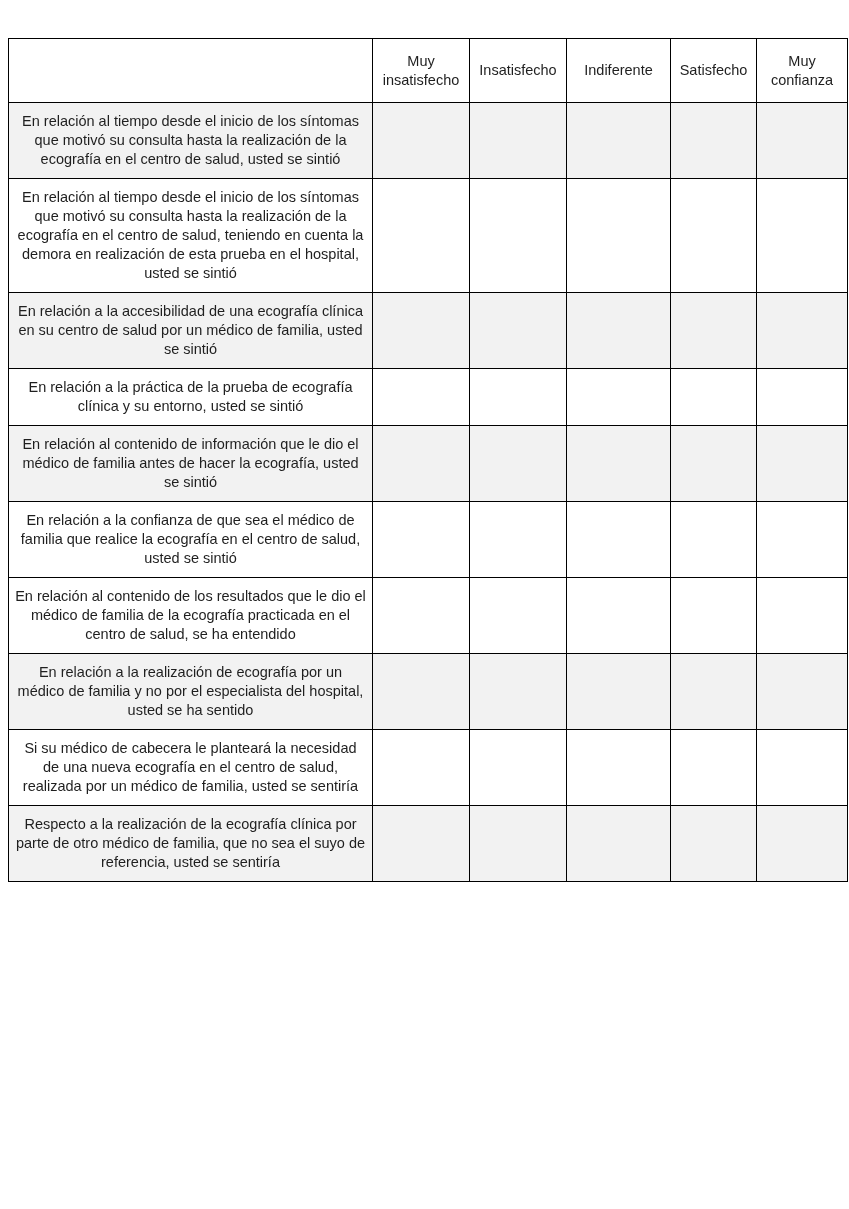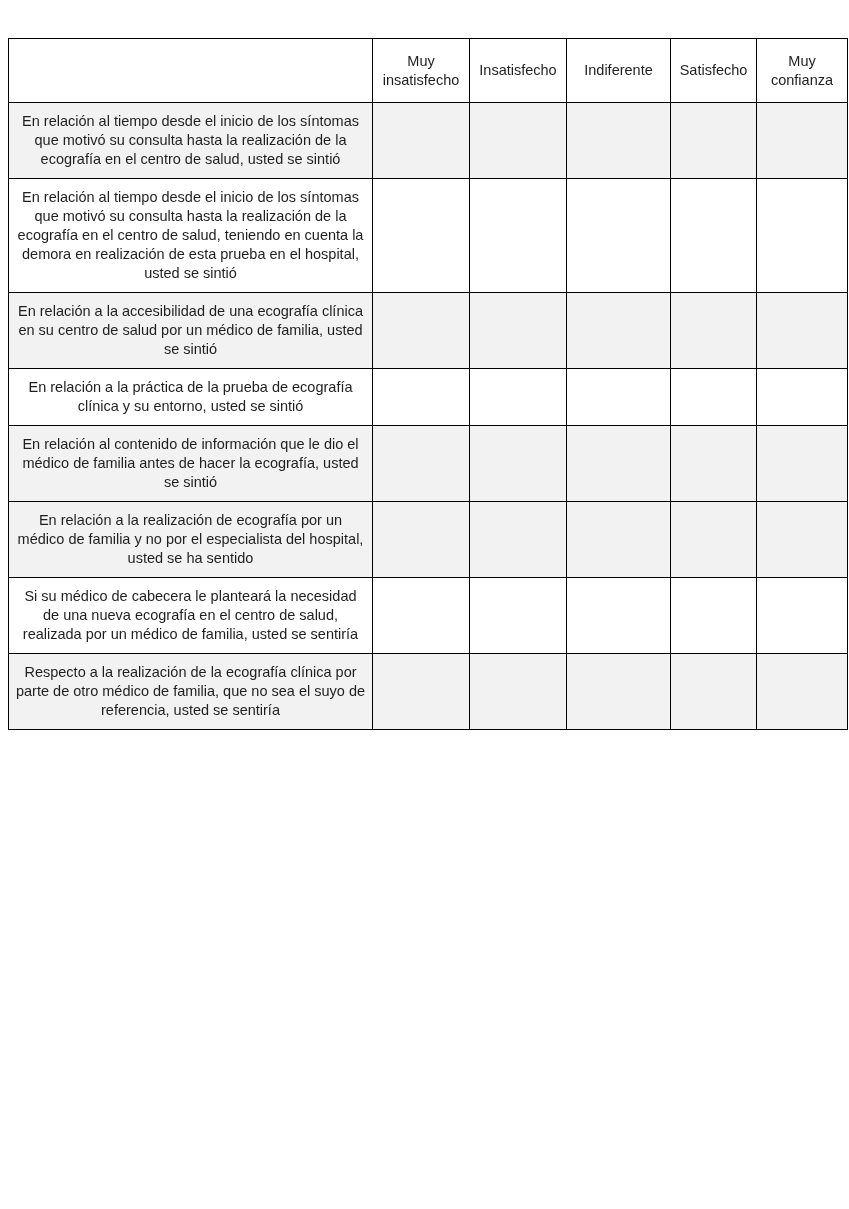--- a/index.html
+++ b/index.html
@@ -135,20 +135,36 @@
         <td class="answer-cell"></td>
       </tr>
       <tr class="shaded">
         <td class="question-cell">En relación al contenido de información que le dio el médico de familia antes de hacer la ecografía, usted se sintió</td>
         <td class="answer-cell"></td>
         <td class="answer-cell"></td>
         <td class="answer-cell"></td>
         <td class="answer-cell"></td>
         <td class="answer-cell"></td>
       </tr>
+      <tr>
+        <td class="question-cell">En relación a la confianza de que sea el médico de familia que realice la ecografía en el centro de salud, usted se sintió</td>
+        <td class="answer-cell"></td>
+        <td class="answer-cell"></td>
+        <td class="answer-cell"></td>
+        <td class="answer-cell"></td>
+        <td class="answer-cell"></td>
+      </tr>
+      <tr>
+        <td class="question-cell">En relación al contenido de los resultados que le dio el médico de familia de la ecografía practicada en el centro de salud, se ha entendido</td>
+        <td class="answer-cell"></td>
+        <td class="answer-cell"></td>
+        <td class="answer-cell"></td>
+        <td class="answer-cell"></td>
+        <td class="answer-cell"></td>
+      </tr>
       <tr class="shaded">
         <td class="question-cell">En relación a la realización de ecografía por un médico de familia y no por el especialista del hospital, usted se ha sentido</td>
         <td class="answer-cell"></td>
         <td class="answer-cell"></td>
         <td class="answer-cell"></td>
         <td class="answer-cell"></td>
         <td class="answer-cell"></td>
       </tr>
       <tr>
         <td class="question-cell">Si su médico de cabecera le planteará la necesidad de una nueva ecografía en el centro de salud, realizada por un médico de familia, usted se sentiría</td>

